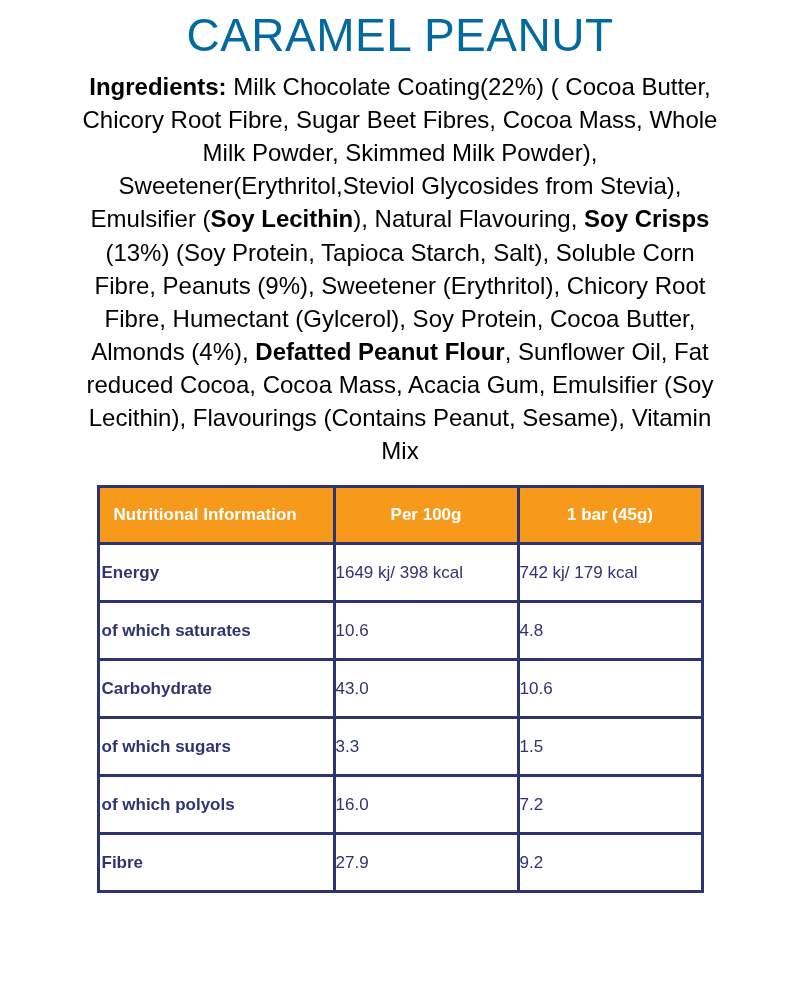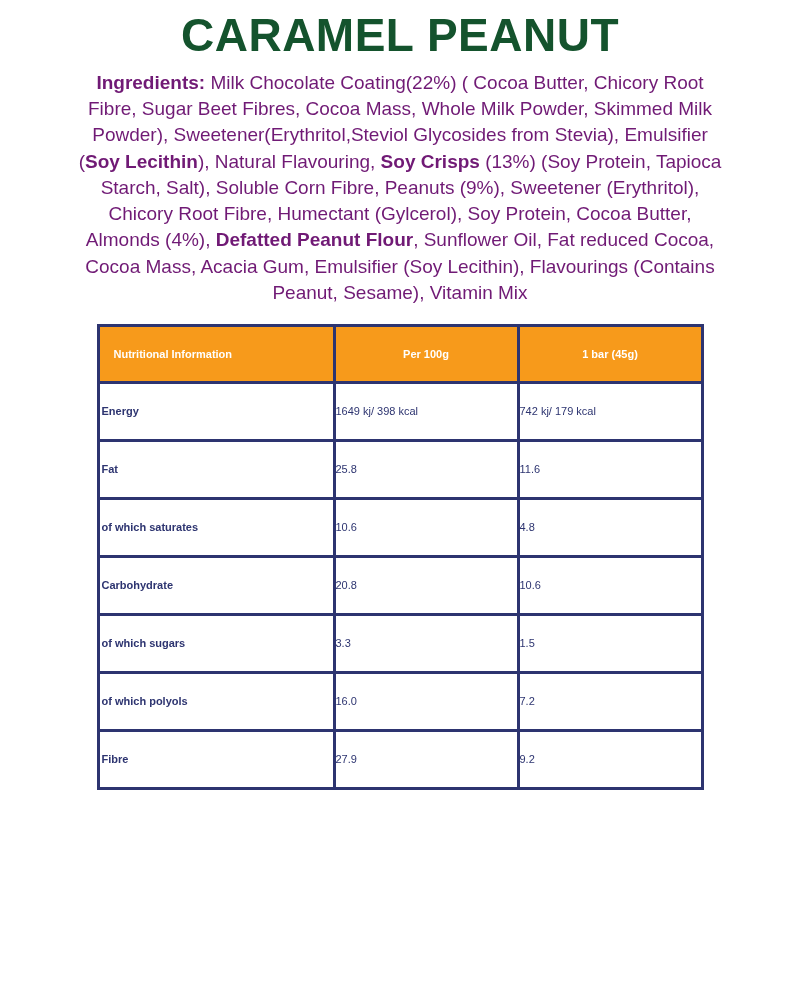--- a/index.html
+++ b/index.html
@@ -12,45 +12,45 @@
     position: relative;
     width: 800px;
     height: 1000px;
     background: #ffffff;
     overflow: hidden;
   }
   .title {
     margin-top: 8px;
     text-align: center;
     font-size: 46px;
-    font-weight: 700;
+    font-weight: 400;
     letter-spacing: 0.5px;
-    color: #14532d;
+    color: #0369a1;
   }
   .ingredients {
     width: 648px;
     margin: 8px auto 0;
     text-align: center;
-    font-size: 19px;
+    font-size: 24px;
     line-height: 1.38;
-    color: #701a75;
+    color: #000000;
   }
   .ingredients .b { font-weight: 700; }
   table.nutrition {
     width: 604px;
     margin: 18px auto 0;
     border-collapse: collapse;
     table-layout: fixed;
   }
   col.c1 { width: 236px; }
   col.c2 { width: 184px; }
   col.c3 { width: 184px; }
   .nutrition th, .nutrition td {
     border: 3px solid #2D3470;
-    font-size: 11px;
+    font-size: 17px;
     vertical-align: middle;
   }
   .nutrition th {
     background: #F79A1B;
     color: #ffffff;
     font-weight: 700;
     height: 57px;
     text-align: center;
   }
   .nutrition th.left { text-align: left; padding-left: 14px; }
@@ -89,32 +89,27 @@
         <th>1 bar (45g)</th>
       </tr>
     </thead>
     <tbody>
       <tr>
         <td class="label">Energy</td>
         <td>1649 kj/ 398 kcal</td>
         <td>742 kj/ 179 kcal</td>
       </tr>
       <tr>
-        <td class="label">Fat</td>
-        <td>25.8</td>
-        <td>11.6</td>
-      </tr>
-      <tr>
         <td class="label">of which saturates</td>
         <td>10.6</td>
         <td>4.8</td>
       </tr>
       <tr>
         <td class="label">Carbohydrate</td>
-        <td>20.8</td>
+        <td>43.0</td>
         <td>10.6</td>
       </tr>
       <tr>
         <td class="label">of which sugars</td>
         <td>3.3</td>
         <td>1.5</td>
       </tr>
       <tr>
         <td class="label">of which polyols</td>
         <td>16.0</td>

